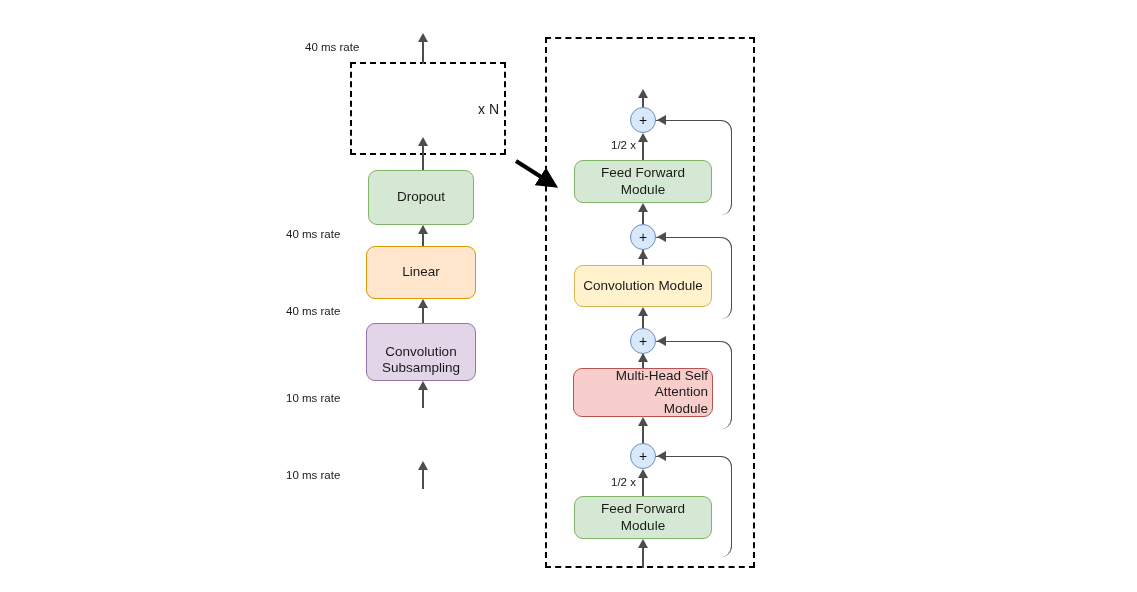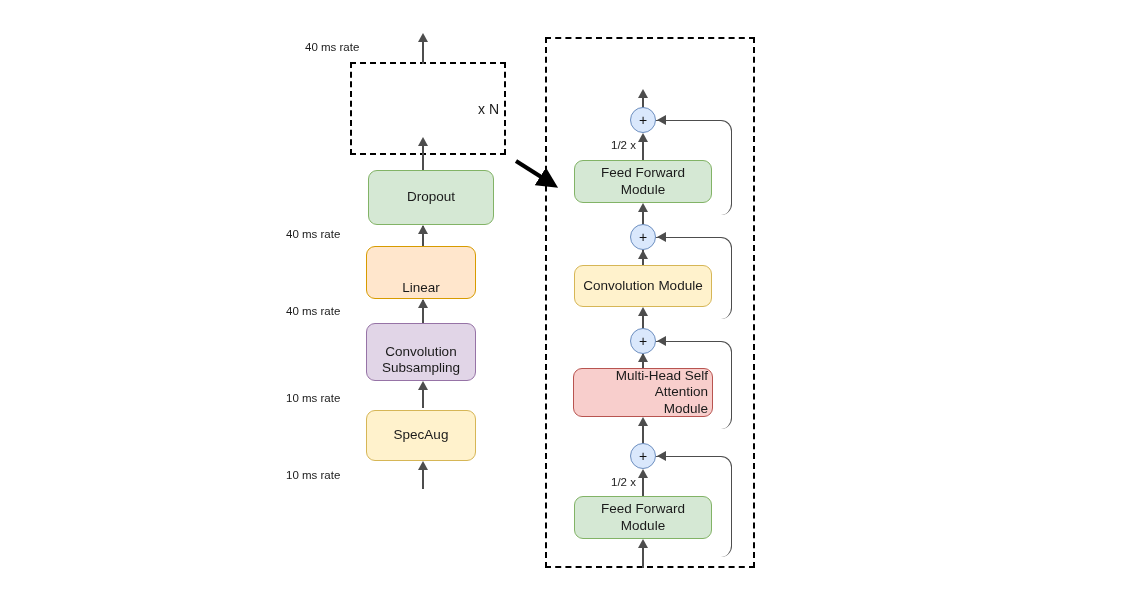--- a/index.html
+++ b/index.html
@@ -29,21 +29,21 @@
     border-radius: 9px;
     border: 1.4px solid #999;
     font-size: 13.5px;
     line-height: 1.22;
     color: #1a1a1a;
     padding: 2px 4px;
     z-index: 4;
   }
   .node.pink   { background: #f8cecc; border-color: #b85450; }
   .node.green  { background: #d5e8d4; border-color: #82b366; }
-  .node.peach  { background: #ffe6cc; border-color: #d79b00; align-items: flex-end; }
+  .node.peach  { background: #ffe6cc; border-color: #d79b00; }
   .node.purple { background: #e1d5e7; border-color: #9673a6; }
   .node.yellow { background: #fff2cc; border-color: #d6b656; }
   .node.grey   { background: #f5f5f5; border-color: #666666; color: #333333; }
 
   
   .dashbox {
     position: absolute;
     box-sizing: border-box;
     border: 2.4px dashed #000000;
     background: transparent;
@@ -128,21 +128,21 @@
 
   <div class="vline" style="left:422px; top:40px; height:24px;"></div>
   <div class="arrowup" style="left:418px; top:33px;"></div>
 
   <div class="label big" style="left:478px; top:101px;">x N</div>
 
   <div class="vline" style="left:422px; top:170px; height:23px;"></div>
   <div class="arrowup" style="left:418px; top:137px;"></div>
   <div class="vline" style="left:422px; top:146px; height:26px;"></div>
 
-  <div class="node green" style="left:368px; top:170px; width:126px; height:55px;">
+  <div class="node green" style="left:368px; top:170px; width:106px; height:55px;">
     <span>Dropout</span>
   </div>
 
   <div class="vline" style="left:422px; top:226px; height:26px;"></div>
   <div class="arrowup" style="left:418px; top:225px;"></div>
 
   <div class="node peach" style="left:366px; top:246px; width:110px; height:53px;">
     <span>Linear</span>
   </div>
 
@@ -150,23 +150,20 @@
   <div class="arrowup" style="left:418px; top:299px;"></div>
 
   <div class="node purple" style="left:366px; top:323px; width:110px; height:58px; white-space:pre-line;">
     <span style="white-space:pre-line;margin-top:16px;">Convolution
 Subsampling</span>
   </div>
 
   <div class="vline" style="left:422px; top:383px; height:25px;"></div>
   <div class="arrowup" style="left:418px; top:381px;"></div>
 
-  <div class="node yellow" style="left:366px; top:410px; width:110px; height:51px;">
-    <span>SpecAug</span>
-  </div>
 
   <div class="vline" style="left:422px; top:466px; height:23px;"></div>
   <div class="arrowup" style="left:418px; top:461px;"></div>
 
   <div class="label" style="left:305px; top:41px;">40 ms rate</div>
   <div class="label" style="left:286px; top:228px;">40 ms rate</div>
   <div class="label" style="left:286px; top:305px;">40 ms rate</div>
   <div class="label" style="left:286px; top:392px;">10 ms rate</div>
   <div class="label" style="left:286px; top:469px;">10 ms rate</div>
 

